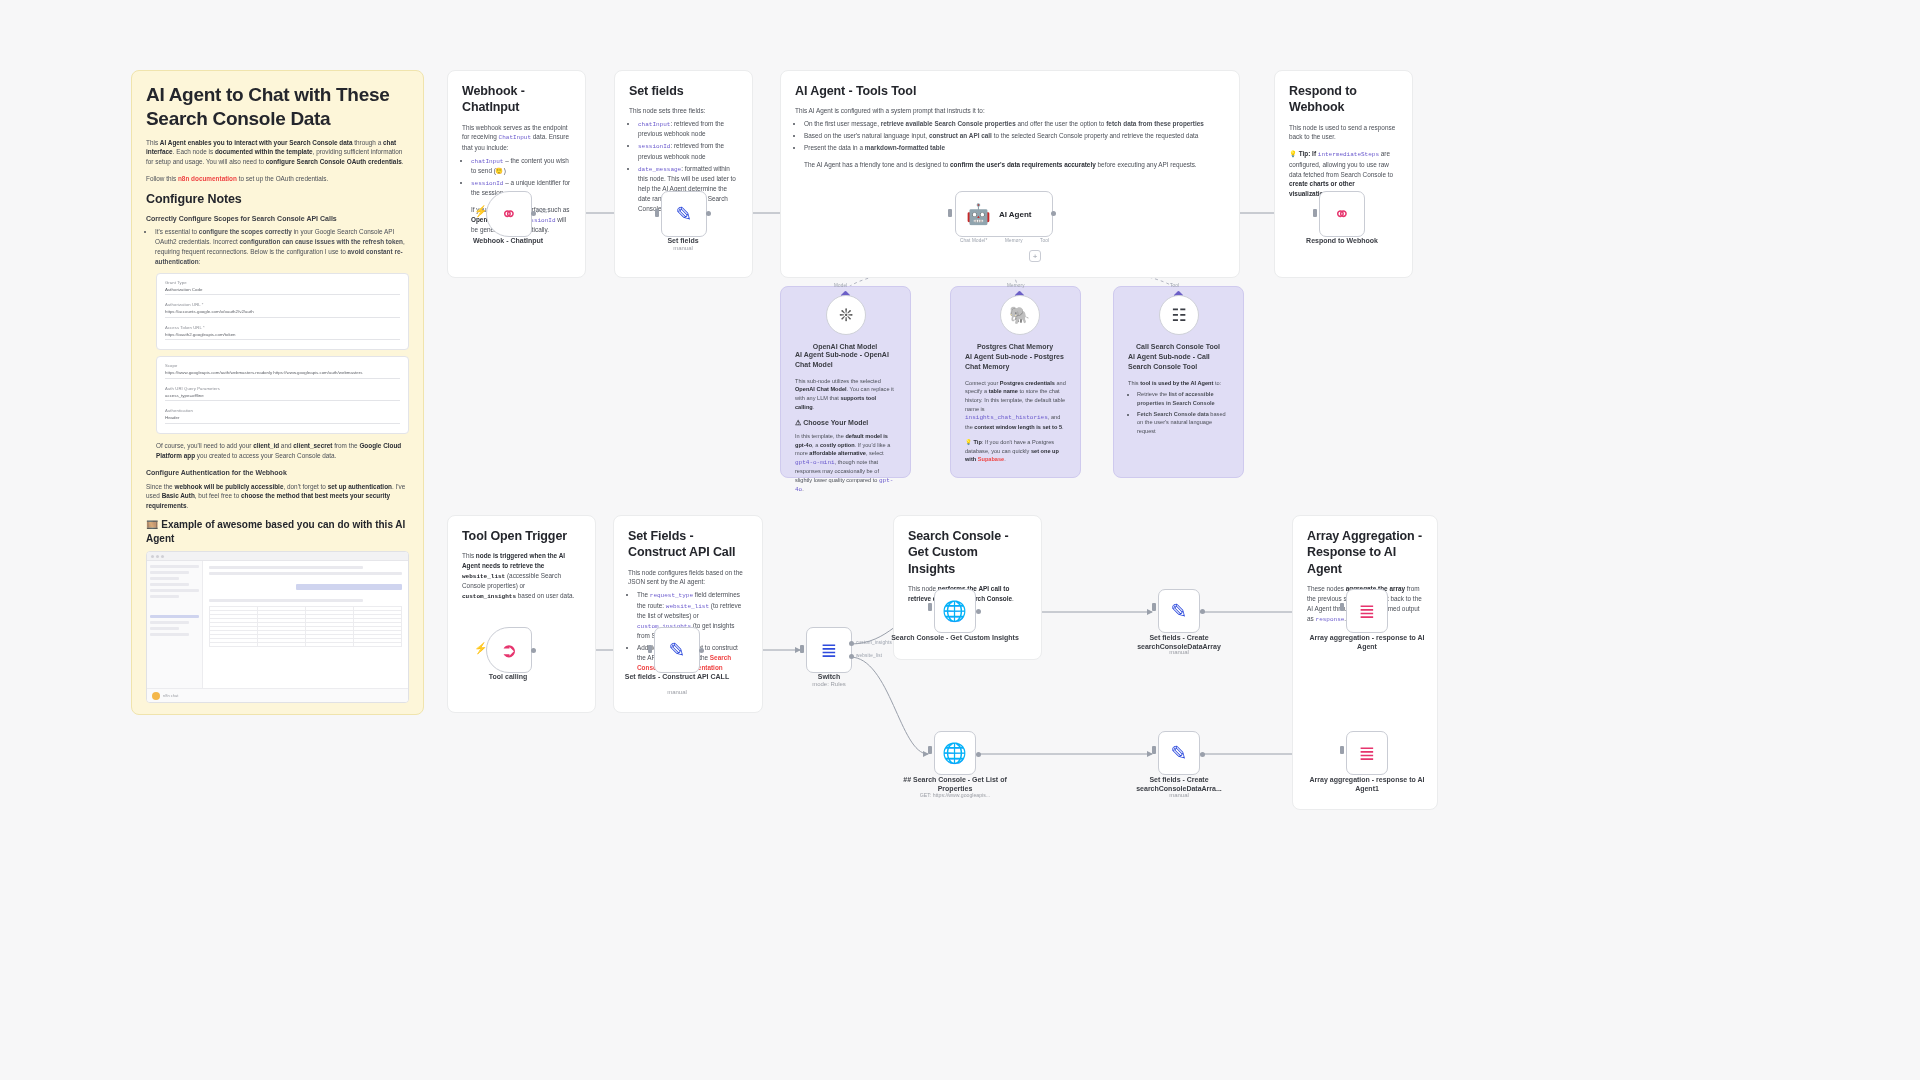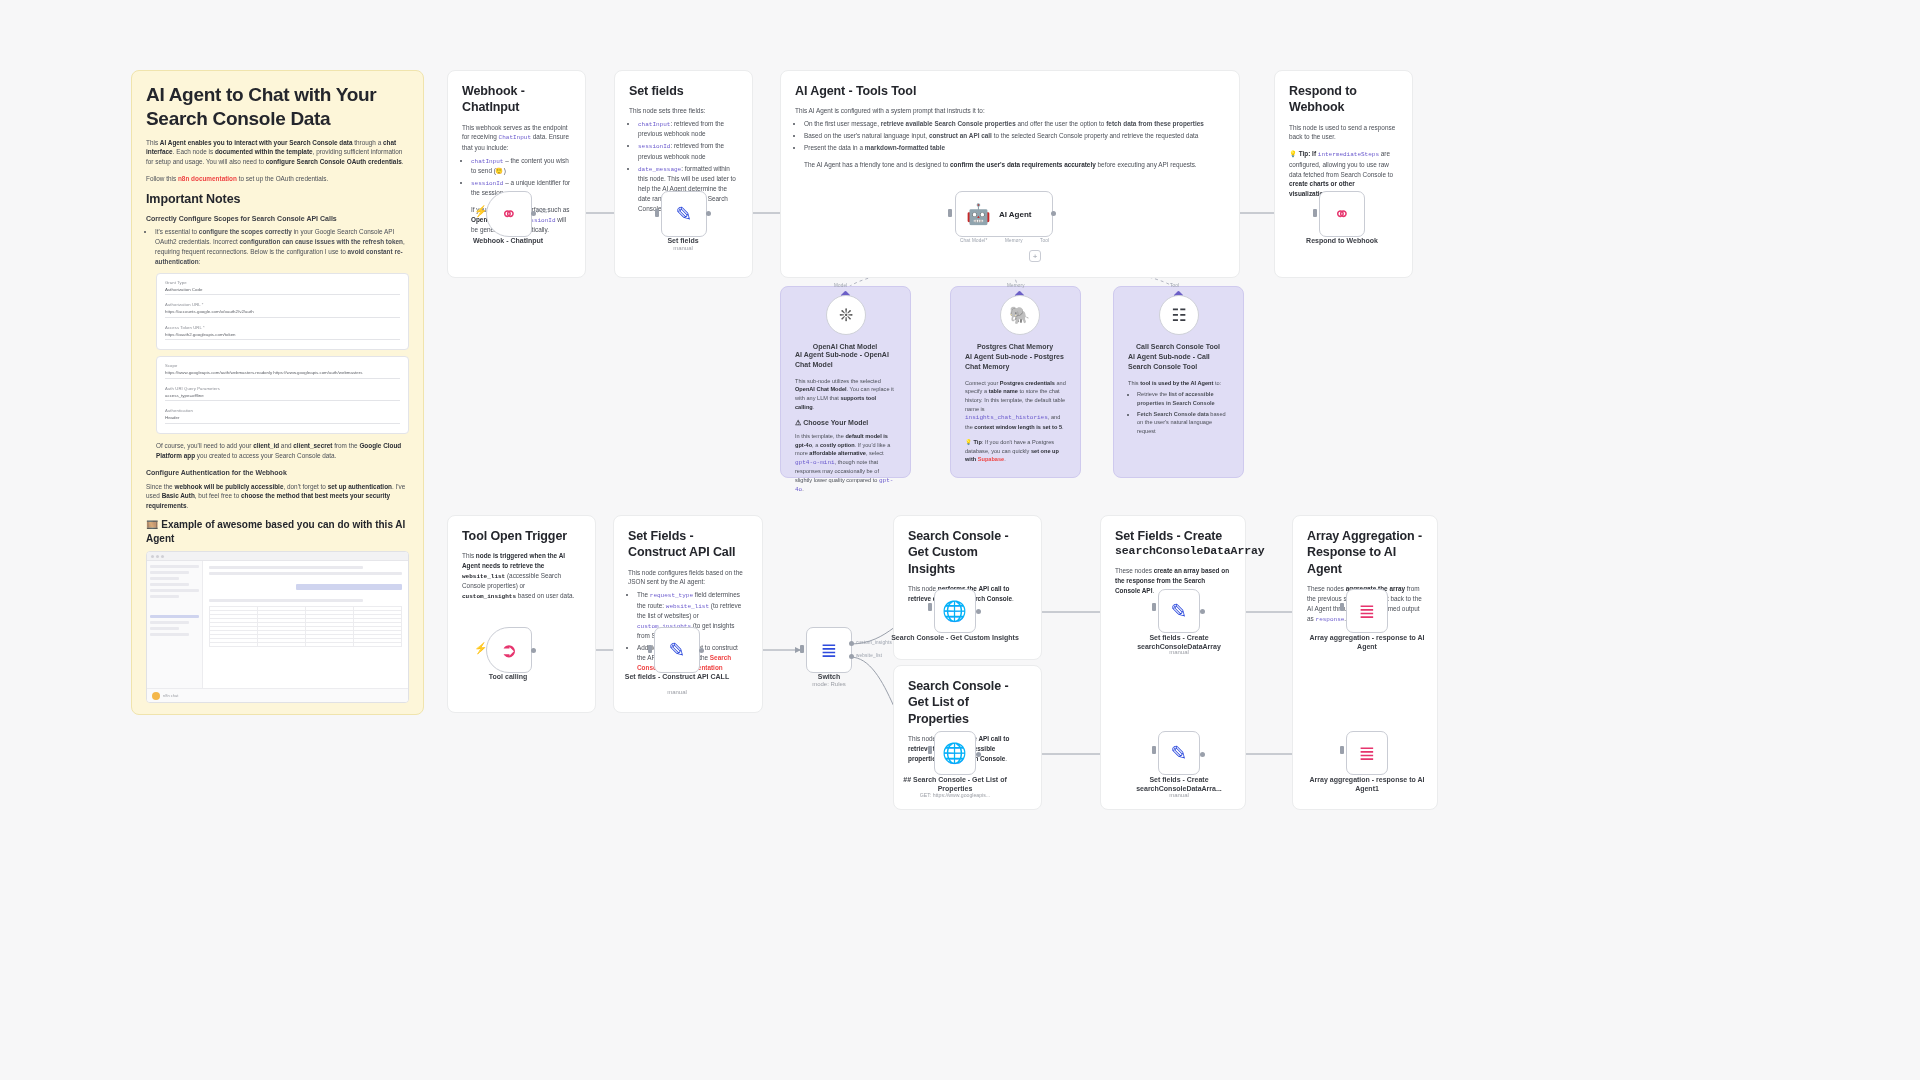--- a/index.html
+++ b/index.html
@@ -163,31 +163,31 @@
 
     <g stroke="#b3b6c2" stroke-width="1" fill="none" stroke-dasharray="3 3">
       <path d="M982,237 C982,270 870,265 845,290"></path>
       <path d="M1002,240 L1019,290"></path>
       <path d="M1035,237 C1035,270 1150,265 1178,290"></path>
     </g>
   </svg>
 
   <div class="sticky yellow" style="left:131px; top:70px; width:293px; height:645px;">
     <div class="note-pad">
-      <div class="note-h1">AI Agent to Chat with Your Search Console Data</div>
+      <div class="note-h1">AI Agent to Chat with These Search Console Data</div>
       <div class="spacer"></div>
       <div class="note-p">
         <span>This </span><b>AI Agent enables you to interact with your Search Console data</b><span> through a </span><b>chat interface</b><span>. Each node is </span><b>documented within the template</b><span>, providing sufficient information for setup and usage. You will also need to </span><b>configure Search Console OAuth credentials</b><span>.</span>
       </div>
       <div class="spacer"></div>
       <div class="note-p">
         <span>Follow this </span><span class="lnk">n8n documentation</span><span> to set up the OAuth credentials.</span>
       </div>
       <div class="spacer"></div>
-      <div class="note-h2">Important Notes</div>
+      <div class="note-h2">Configure Notes</div>
       <div class="spacer"></div>
       <div class="note-h4">Correctly Configure Scopes for Search Console API Calls</div>
       <ul class="note-ul">
         <li>
           <span>It's essential to </span><b>configure the scopes correctly</b><span> in your Google Search Console API OAuth2 credentials. Incorrect </span><b>configuration can cause issues with the refresh token</b><span>, requiring frequent reconnections. Below is the configuration I use to </span><b>avoid constant re-authentication</b><span>:</span>
         </li>
       </ul>
 
       <div class="formbox" style="margin-left:10px;">
         <div class="frow">
@@ -474,40 +474,21 @@
   <div class="sticky white" style="left:893px; top:515px; width:149px; height:145px;">
     <div class="note-pad">
       <div class="note-h2">Search Console - Get Custom Insights</div>
       <div class="spacer"></div>
       <div class="note-p">
         <span>This node </span><b>performs the API call to retrieve data from Search Console</b><span>.</span>
       </div>
     </div>
   </div>
 
-  <div class="sticky white" style="left:893px; top:665px; width:149px; height:145px;">
-    <div class="note-pad">
-      <div class="note-h2">Search Console - Get List of Properties</div>
-      <div class="spacer"></div>
-      <div class="note-p">
-        <span>This node </span><b>performs the API call to retrieve the list of accessible properties from Search Console</b><span>.</span>
-      </div>
-    </div>
-  </div>
-
-  <div class="sticky white" style="left:1100px; top:515px; width:146px; height:295px;">
-    <div class="note-pad">
-      <div class="note-h2">Set Fields - Create</div>
-      <div class="note-h2" style="font-family:'Liberation Mono',monospace; font-size:11.5px;">searchConsoleDataArray</div>
-      <div class="spacer"></div>
-      <div class="note-p">
-        <span>These nodes </span><b>create an array based on the response from the Search Console API</b><span>.</span>
-      </div>
-    </div>
-  </div>
+
 
   <div class="sticky white" style="left:1292px; top:515px; width:146px; height:295px;">
     <div class="note-pad">
       <div class="note-h2">Array Aggregation - Response to AI Agent</div>
       <div class="spacer"></div>
       <div class="note-p">
         <span>These nodes </span><b>aggregate the array</b><span> from the previous step and send it back to the AI Agent through the field named output as </span><span class="mono">response</span><span>.</span>
       </div>
     </div>
   </div>

